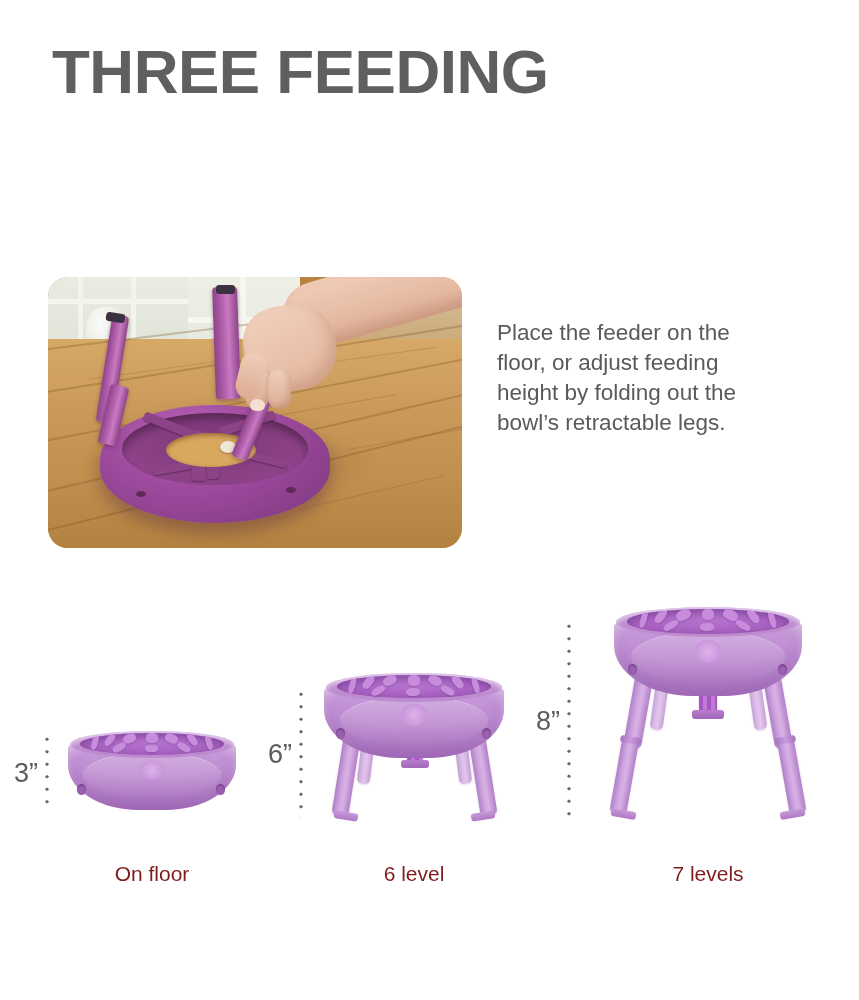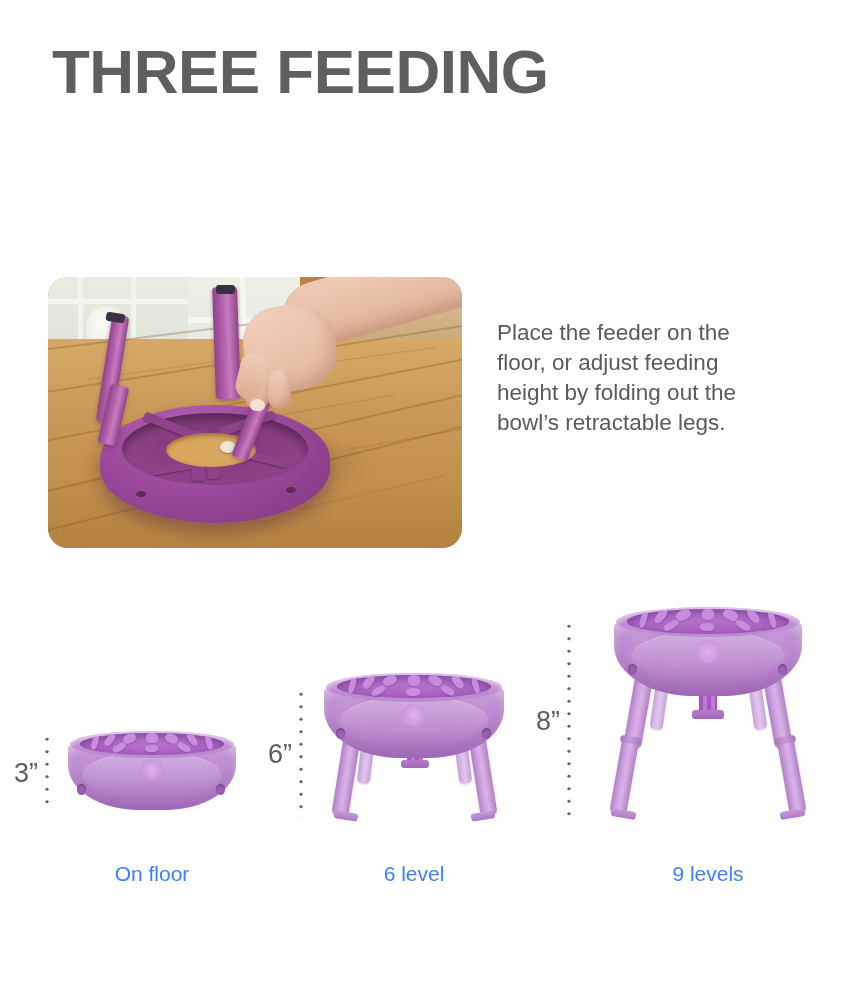--- a/index.html
+++ b/index.html
@@ -186,21 +186,21 @@
   }
   .dots{
     width:4px;
     background-image:radial-gradient(circle, #6a6a6a 1.6px, rgba(0,0,0,0) 1.8px);
     background-size:4px 12.5px;
     background-repeat:repeat-y;
   }
 
   .caption{
     position:absolute;
-    font-size:21px;color:#3b82f6;text-align:center;
+    font-size:21px;color:#7f1d1d;text-align:center;
     font-family:"Liberation Sans", sans-serif;
   }
 
   
   .bowl{position:absolute;}
   .bowl .body{
     position:absolute;left:0;top:0;width:100%;height:100%;
     border-radius:46% 46% 42% 42%/22% 22% 58% 58%;
     background:
       linear-gradient(180deg,#cfa4e0 0%,#c79ada 18%,#c08fd3 48%,#b581c8 78%,#a86fbc 100%);
@@ -457,16 +457,16 @@
           <i style="left:22%;top:52%;width:10%;height:30%;transform:rotate(-30deg);"></i>
           <i style="left:67%;top:52%;width:10%;height:30%;transform:rotate(30deg);"></i>
           <i style="left:45%;top:56%;width:9%;height:34%;"></i>
         </div>
         <div class="hub"></div>
         <div class="screw" style="left:14px;top:56px;"></div>
         <div class="screw" style="left:164px;top:56px;"></div>
       </div>
     </div>
 
-    <div class="caption" style="left:614px;top:282px;width:188px;">9 levels</div>
+    <div class="caption" style="left:614px;top:282px;width:188px;">7 levels</div>
 
   </div>
 </div>
 
 </body></html>

